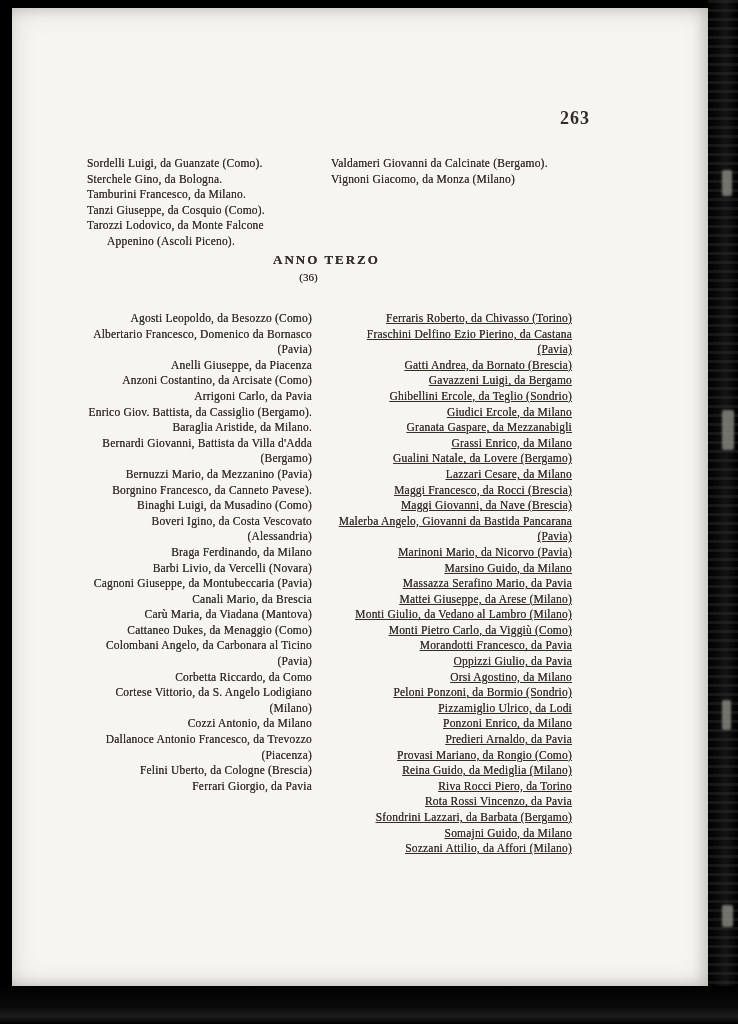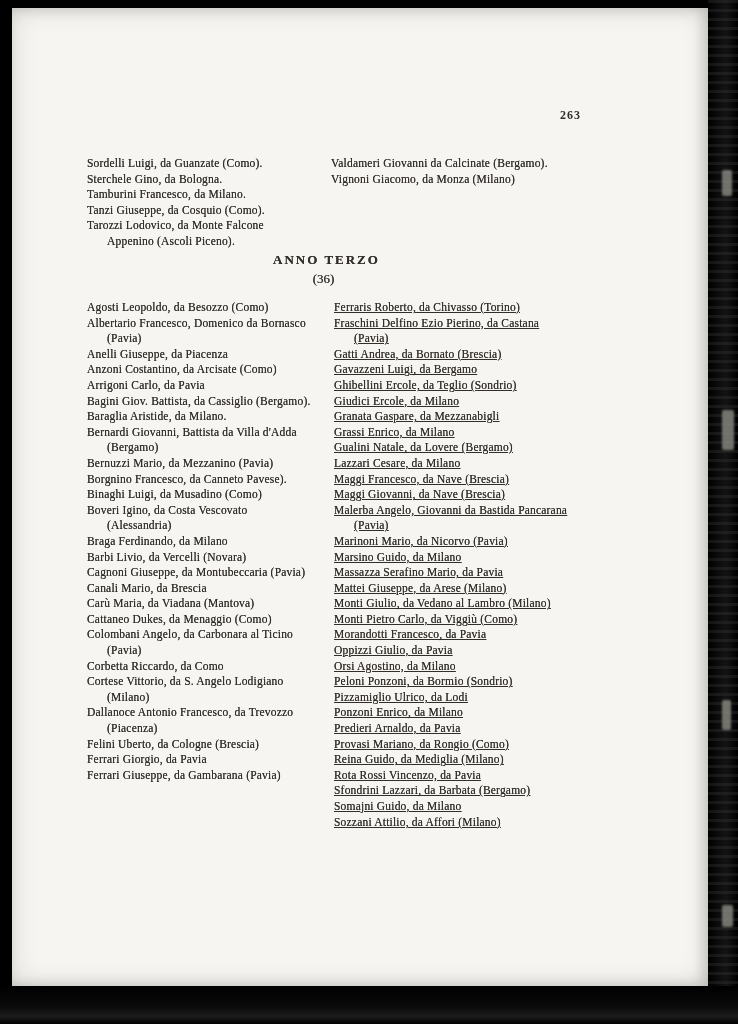--- a/index.html
+++ b/index.html
@@ -35,51 +35,51 @@
   .artifact {
     position:absolute; background:#8a8a84; border-radius:2px; filter:blur(1px); opacity:.8;
   }
   .a1 { right:6px; top:170px; width:10px; height:26px; }
   .a2 { right:4px; top:410px; width:12px; height:40px; }
   .a3 { right:7px; top:700px; width:9px; height:30px; }
   .a4 { right:5px; top:905px; width:11px; height:22px; }
 
   .page-number {
     position:absolute; left:548px; top:100px;
-    font-size:12px; letter-spacing:1px; font-weight:bold;
+    font-size:18px; letter-spacing:1px; font-weight:bold;
   }
   .columns {
     position:absolute; left:75px;
     display:flex;
   }
   .topsec { top:148px; }
   .topsec .col-left  { width:222px; margin-right:22px; }
   .topsec .col-right { width:232px; }
-  .mainsec { top:292px; }
+  .mainsec { top:303px;text-align:right; }
   .mainsec .col-left  { width:225px; margin-right:22px; }
   .mainsec .col-right { width:238px;text-decoration:underline; }
 
   .entry {
     font-size:11.5px;
     line-height:15.6px;
     padding-left:20px;
     text-indent:-20px;
     letter-spacing:0.2px;
     text-shadow:0 0 0.5px rgba(50,46,41,0.85);
   }
   .heading {
     position:absolute; left:75px; top:244px; width:479px;
     text-align:center;
     font-size:13px; font-weight:bold; letter-spacing:2px;
     text-shadow:0 0 0.5px rgba(50,46,41,0.85);
   }
   .count {
-    position:absolute; left:72px; top:263px; width:479px;
+    position:absolute; left:57px; top:263px; width:479px;
     text-align:center;
-    font-size:13px;
+    font-size:11px;
     text-shadow:0 0 0.5px rgba(50,46,41,0.85);
   }
 </style>
 </head>
 <body>
 
 <div class="scan-bg"></div>
 
 <div class="page">
 
@@ -102,70 +102,71 @@
   <div class="heading">ANNO TERZO</div>
   <div class="count">(36)</div>
 
   <div class="columns mainsec">
     <div class="col-left">
         <p class="entry">Agosti Leopoldo, da Besozzo (Como)</p>
         <p class="entry">Albertario Francesco, Domenico da Bornasco (Pavia)</p>
         <p class="entry">Anelli Giuseppe, da Piacenza</p>
         <p class="entry">Anzoni Costantino, da Arcisate (Como)</p>
         <p class="entry">Arrigoni Carlo, da Pavia</p>
-        <p class="entry">Bagini Giov. Battista, da Cassiglio (Bergamo).</p>
+        <p class="entry">Enrico Giov. Battista, da Cassiglio (Bergamo).</p>
         <p class="entry">Baraglia Aristide, da Milano.</p>
         <p class="entry">Bernardi Giovanni, Battista da Villa d'Adda (Bergamo)</p>
         <p class="entry">Bernuzzi Mario, da Mezzanino (Pavia)</p>
         <p class="entry">Borgnino Francesco, da Canneto Pavese).</p>
         <p class="entry">Binaghi Luigi, da Musadino (Como)</p>
         <p class="entry">Boveri Igino, da Costa Vescovato (Alessandria)</p>
         <p class="entry">Braga Ferdinando, da Milano</p>
         <p class="entry">Barbi Livio, da Vercelli (Novara)</p>
         <p class="entry">Cagnoni Giuseppe, da Montubeccaria (Pavia)</p>
         <p class="entry">Canali Mario, da Brescia</p>
         <p class="entry">Carù Maria, da Viadana (Mantova)</p>
         <p class="entry">Cattaneo Dukes, da Menaggio (Como)</p>
         <p class="entry">Colombani Angelo, da Carbonara al Ticino (Pavia)</p>
         <p class="entry">Corbetta Riccardo, da Como</p>
         <p class="entry">Cortese Vittorio, da S. Angelo Lodigiano (Milano)</p>
+        <p class="entry">Cozzi Antonio, da Milano</p>
         <p class="entry">Dallanoce Antonio Francesco, da Trevozzo (Piacenza)</p>
         <p class="entry">Felini Uberto, da Cologne (Brescia)</p>
         <p class="entry">Ferrari Giorgio, da Pavia</p>
-        <p class="entry">Ferrari Giuseppe, da Gambarana (Pavia)</p>
       </div>
     <div class="col-right">
         <p class="entry">Ferraris Roberto, da Chivasso (Torino)</p>
         <p class="entry">Fraschini Delfino Ezio Pierino, da Castana (Pavia)</p>
         <p class="entry">Gatti Andrea, da Bornato (Brescia)</p>
         <p class="entry">Gavazzeni Luigi, da Bergamo</p>
         <p class="entry">Ghibellini Ercole, da Teglio (Sondrio)</p>
         <p class="entry">Giudici Ercole, da Milano</p>
         <p class="entry">Granata Gaspare, da Mezzanabigli</p>
         <p class="entry">Grassi Enrico, da Milano</p>
         <p class="entry">Gualini Natale, da Lovere (Bergamo)</p>
         <p class="entry">Lazzari Cesare, da Milano</p>
-        <p class="entry">Maggi Francesco, da Nave (Brescia)</p>
+        <p class="entry">Maggi Francesco, da Rocci (Brescia)</p>
         <p class="entry">Maggi Giovanni, da Nave (Brescia)</p>
         <p class="entry">Malerba Angelo, Giovanni da Bastida Pancarana (Pavia)</p>
         <p class="entry">Marinoni Mario, da Nicorvo (Pavia)</p>
         <p class="entry">Marsino Guido, da Milano</p>
         <p class="entry">Massazza Serafino Mario, da Pavia</p>
         <p class="entry">Mattei Giuseppe, da Arese (Milano)</p>
         <p class="entry">Monti Giulio, da Vedano al Lambro (Milano)</p>
         <p class="entry">Monti Pietro Carlo, da Viggiù (Como)</p>
         <p class="entry">Morandotti Francesco, da Pavia</p>
         <p class="entry">Oppizzi Giulio, da Pavia</p>
         <p class="entry">Orsi Agostino, da Milano</p>
         <p class="entry">Peloni Ponzoni, da Bormio (Sondrio)</p>
         <p class="entry">Pizzamiglio Ulrico, da Lodi</p>
         <p class="entry">Ponzoni Enrico, da Milano</p>
         <p class="entry">Predieri Arnaldo, da Pavia</p>
         <p class="entry">Provasi Mariano, da Rongio (Como)</p>
         <p class="entry">Reina Guido, da Mediglia (Milano)</p>
+        <p class="entry">Riva Rocci Piero, da Torino</p>
         <p class="entry">Rota Rossi Vincenzo, da Pavia</p>
         <p class="entry">Sfondrini Lazzari, da Barbata (Bergamo)</p>
         <p class="entry">Somajni Guido, da Milano</p>
         <p class="entry">Sozzani Attilio, da Affori (Milano)</p>
       </div>
   </div>
 
 </div>
 
 <div class="edge-right">

